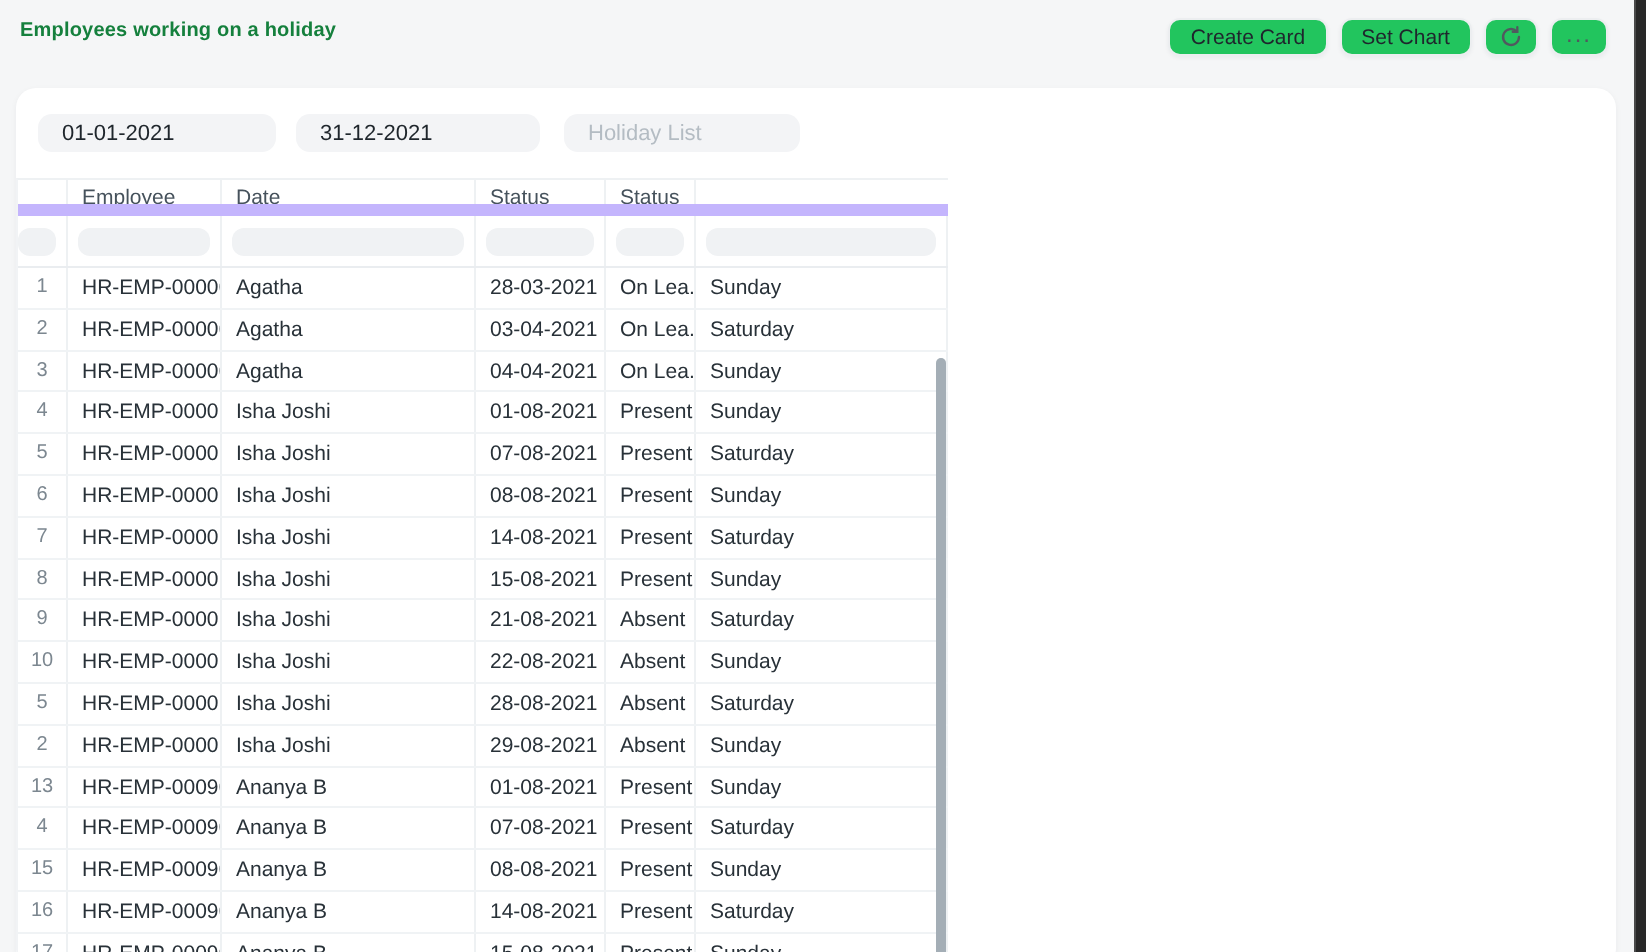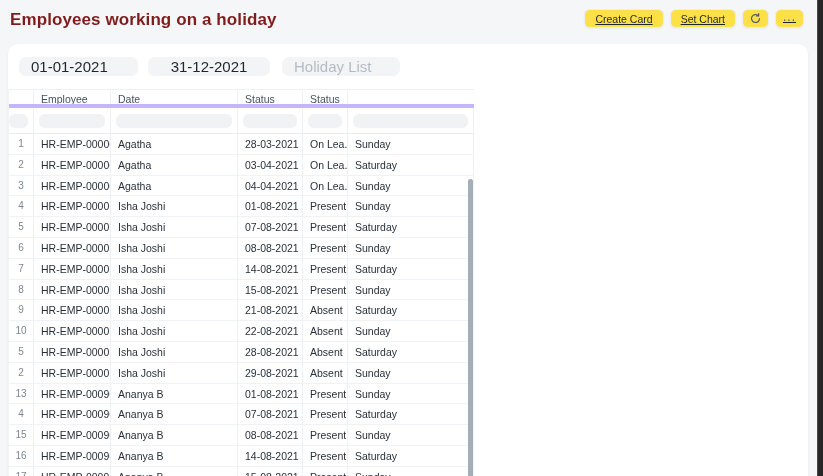--- a/index.html
+++ b/index.html
@@ -11,72 +11,72 @@
     color:#283138;
   }
 
   
   .topbar {
     position:absolute; left:0; top:0; width:815px; height:36px;
     display:flex; align-items:center;
   }
   .page-title {
     position:absolute; left:10px; top:10px;
-    font-size:17px; font-weight:700; color:#7f1d1d; letter-spacing:.1px;
+    font-size:10px; font-weight:700; color:#15803d; letter-spacing:.1px;
   }
   .actions {
     position:absolute; right:11px; top:9px;
     display:flex; gap:6px; align-items:center;
   }
   .btn {
-    background:#fde047; border:1px solid #eceef0; border-radius:6px;
+    background:#22c55e; border:1px solid #eceef0; border-radius:6px;
     box-shadow:0 1px 2px rgba(25,39,52,.05);
     font-family:"Liberation Sans", sans-serif;
     font-size:10.5px; color:#1f262d; padding:0 10px; height:19px;
-    display:flex; align-items:center; cursor:pointer; white-space:nowrap;text-decoration:underline;
+    display:flex; align-items:center; cursor:pointer; white-space:nowrap;
   }
   .btn.icon { padding:0 7px; }
   .btn.icon svg { display:block; }
   .ellipsis-glyph { font-size:12px; color:#51595f; letter-spacing:1px; line-height:1; margin-top:-3px; }
 
   
   .card {
     position:absolute; left:8px; top:44px; width:800px; height:440px;
     background:#fff; border-radius:10px;
     box-shadow:0 1px 3px rgba(25,39,52,.05);
     overflow:hidden;
   }
 
   
   .filters { position:absolute; left:0; top:0; height:45px; width:100%; }
   .filter-input {
     position:absolute; top:13px; height:19px;
     background:#f3f4f6; border:none; border-radius:7px;
     font-family:"Liberation Sans", sans-serif;
-    font-size:15px; font-weight:500; color:#1f262c; padding:0 12px;
+    font-size:11px; font-weight:500; color:#1f262c; padding:0 12px;
     outline:none;
   }
   .filter-input::placeholder { color:#b4bcc3; font-weight:400; }
   #f-from { left:11px;  width:119px; }
-  #f-to   { left:140px; width:122px;text-align:center; }
+  #f-to   { left:140px; width:122px; }
   #f-hol  { left:274px; width:118px; }
 
   
   .datatable {
     position:absolute; left:0; top:45px; width:466px; bottom:0;
     border-top:1px solid #eef1f3; border-left:1px solid #f1f3f5;
     overflow:hidden;
   }
   .dt-grid { display:grid; grid-template-columns:25px 77px 127px 65px 45px 126px; }
   .dt-cell {
     border-right:1px solid #eef1f3;
     white-space:nowrap; overflow:hidden;
     padding-left:7px; font-size:10.5px;
   }
-  .dt-header { height:18px; border-bottom:4px solid #c4b5fd; }
+  .dt-header { height:18px; border-bottom:6px solid #c4b5fd; }
   .dt-header .dt-cell { line-height:18px; color:#46525c; }
   .dt-filterrow { height:26px; border-bottom:1px solid #eaedf0; }
   .dt-filterrow .dt-cell { padding:6px 5px 6px 5px; }
   .pill { background:#f0f2f4; border-radius:6px; height:14px; width:100%; }
   .pill.small { width:19px; margin:0 auto; }
   .dt-row { height:20.8px; border-bottom:1px solid #f0f3f5; }
   .dt-row .dt-cell { line-height:20.3px; color:#283138; }
   .dt-cell.c-num { padding-left:0; text-align:center; color:#7c8790; font-size:10px; }
 
   

